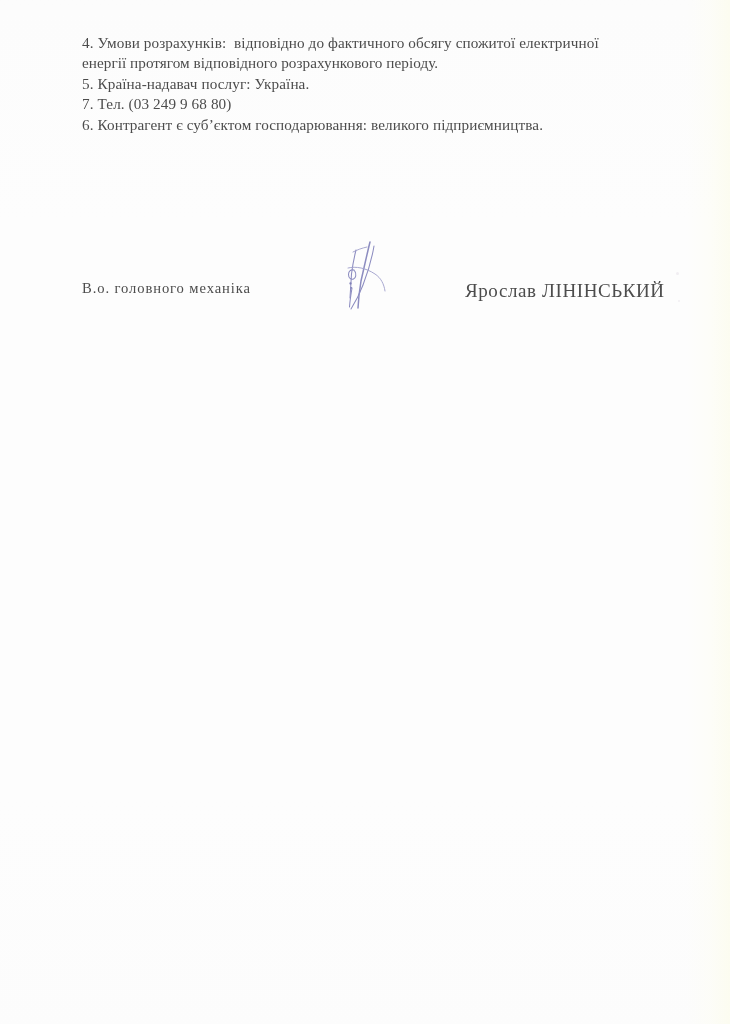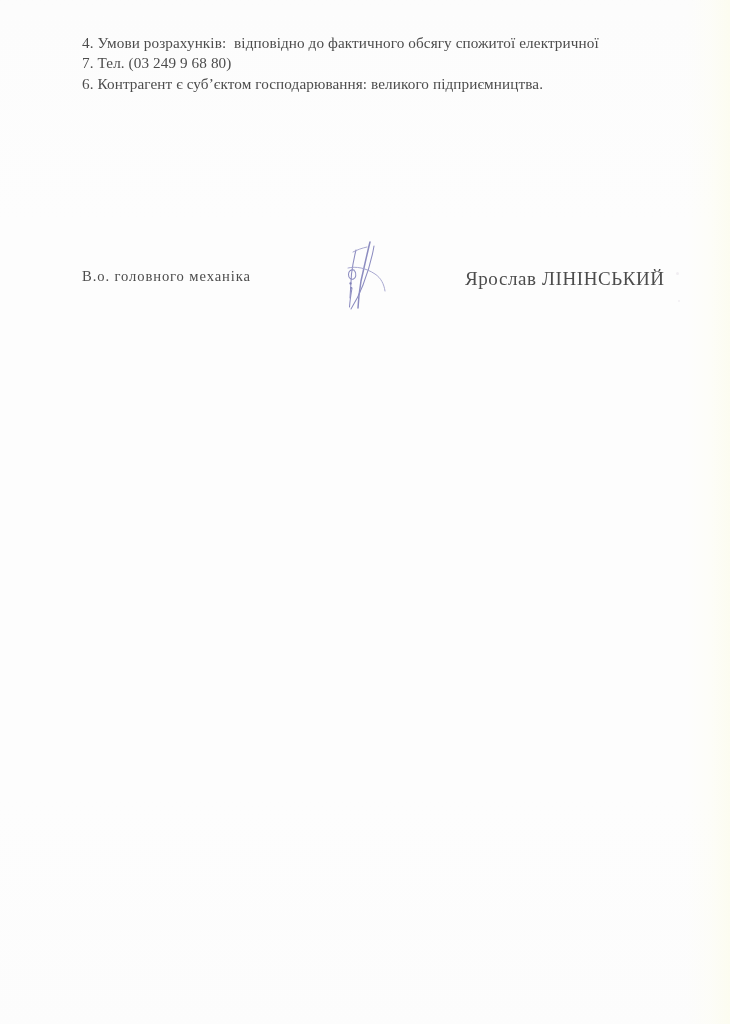--- a/index.html
+++ b/index.html
@@ -67,21 +67,21 @@
     letter-spacing: 0.05px;
   }
   .clause-block {
     margin: 0;
   }
 
   
   .signature-row {
     position: absolute;
     left: 82px;
-    top: 268px;
+    top: 280px;
     width: 580px;
     height: 24px;
   }
   .signature-title {
     position: absolute;
     left: 0;
     top: 0;
     font-size: 14.6px;
     letter-spacing: 0.9px;
     white-space: nowrap;
@@ -137,22 +137,26 @@
 <body>
 
 <div class="page">
 
   <div class="scan-paper-tint"></div>
 
   <div class="clauses">
 
     <div class="clause-block">
       <div class="clause-line">4. Умови розрахунків:  відповідно до фактичного обсягу спожитої електричної</div>
+      <div class="clause-line cont">енергії протягом відповідного розрахункового періоду.</div>
     </div>
 
+    <div class="clause-block">
+      <div class="clause-line">5. Країна-надавач послуг: Україна.</div>
+    </div>
 
 
     <div class="clause-block">
       <div class="clause-line">7. Тел. (03 249 9 68 80)</div>
     </div>
 
     <div class="clause-block">
       <div class="clause-line">6. Контрагент є суб’єктом господарювання: великого підприємництва.</div>
     </div>
 

